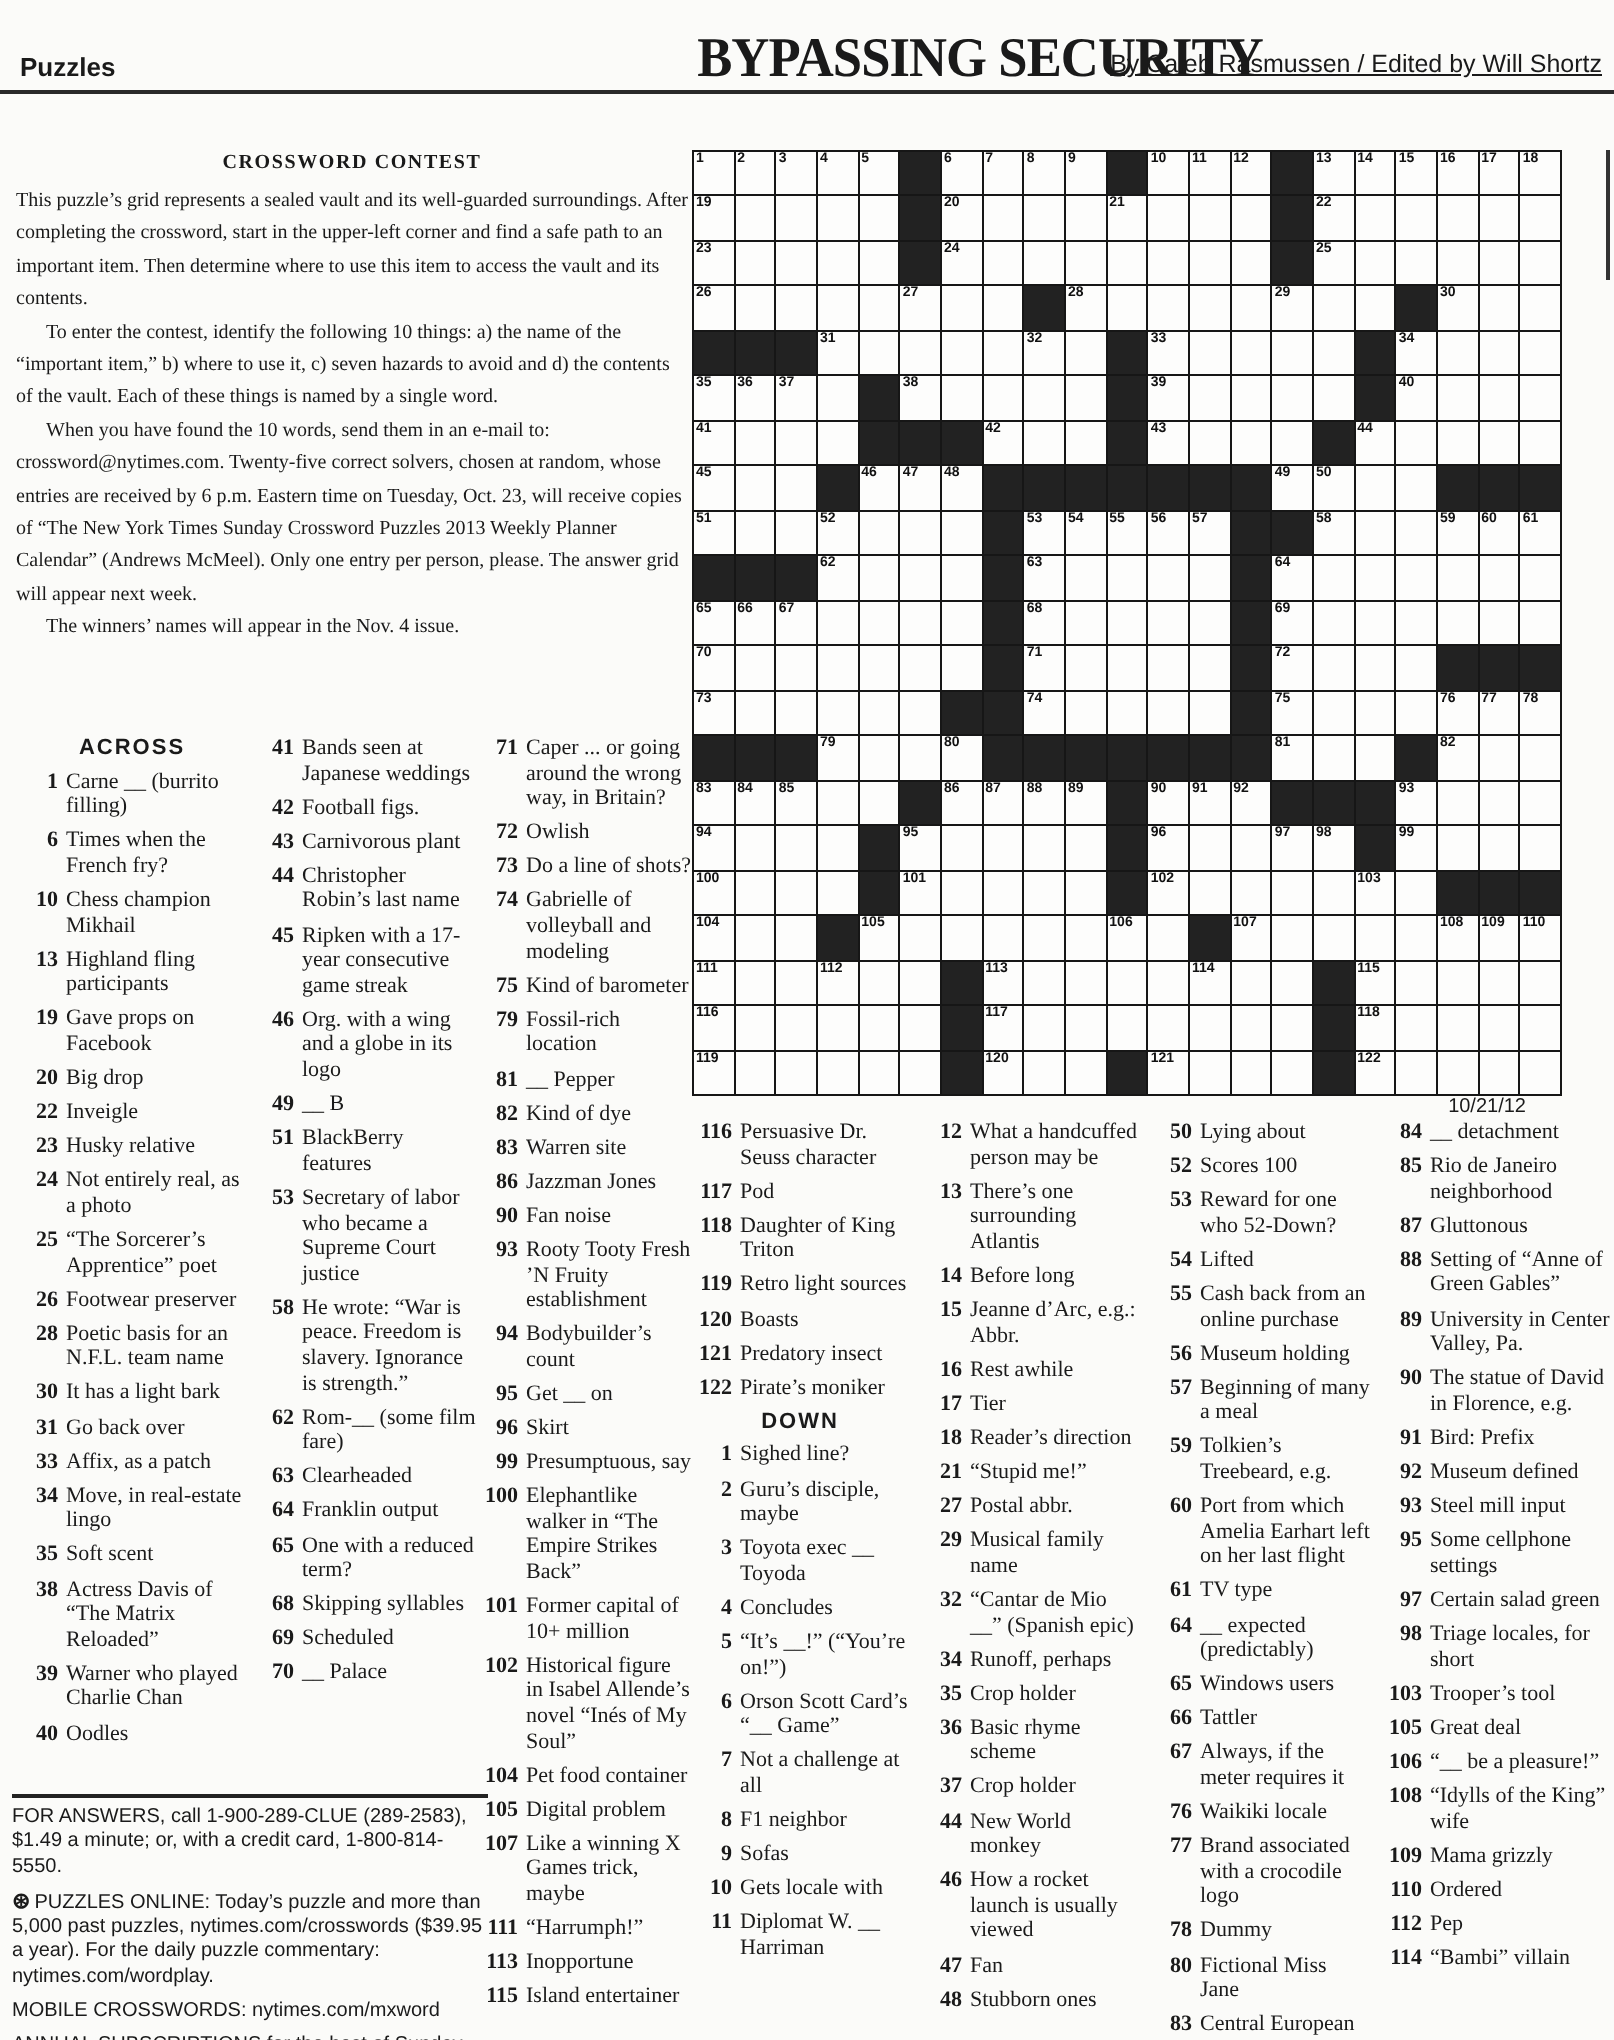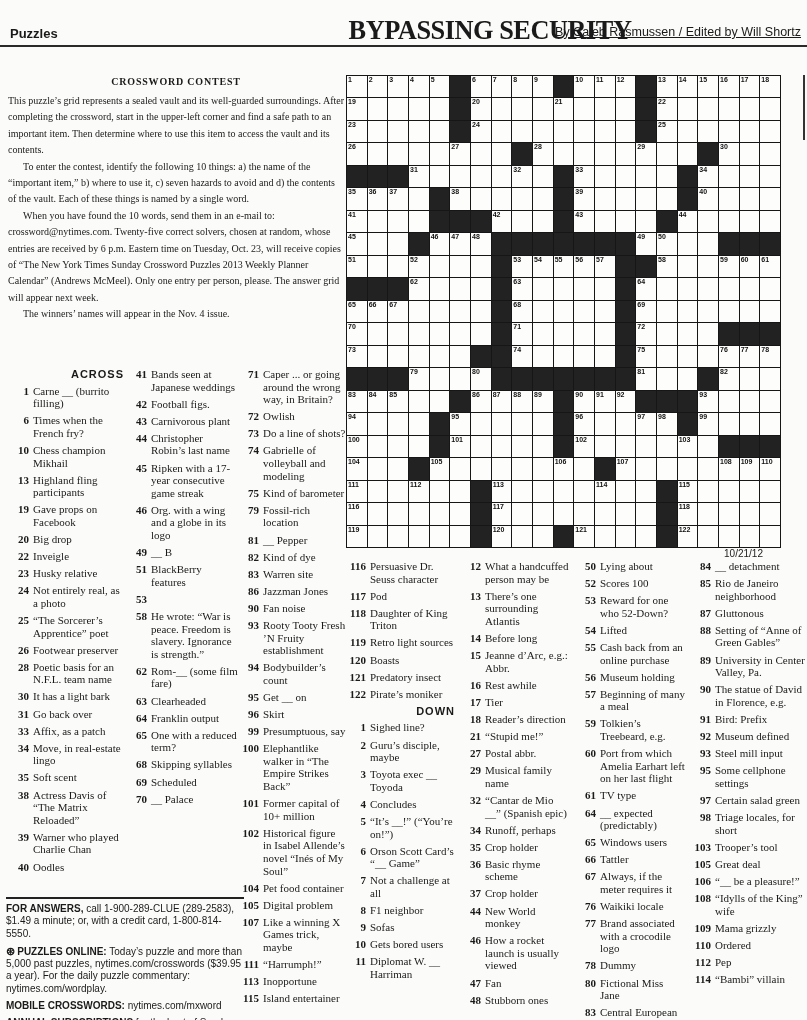--- a/index.html
+++ b/index.html
@@ -18,21 +18,21 @@
 
   
   .contest{position:absolute;left:8px;top:76px;width:336px;}
   .contest h2{margin:0 0 6px 0;text-align:center;font-size:10px;letter-spacing:.8px;}
   .contest p{margin:0;font-size:10px;line-height:16.4px;}
   .contest p.ind{text-indent:15px;}
 
   
   .clue-col{position:absolute;font-size:11px;line-height:12.6px;}
   .list-head{font-family:"Liberation Sans",sans-serif;font-weight:bold;font-size:11px;
-       letter-spacing:1px;text-align:right;margin-bottom:4px;}
+       letter-spacing:1px;text-align:center;margin-bottom:4px;}
   .clue{display:flex;margin-bottom:4.5px;}
   .clue .cnum{font-weight:bold;flex:0 0 21px;text-align:right;margin-right:4px;}
   .clue .ctxt{flex:1;}
   #acol1{left:8px;  top:368px;width:116px;}
   #acol2{left:126px;top:368px;width:112px;}
   #acol3{left:238px;top:368px;width:108px;}
   #bcol1{left:345px;top:560px;width:110px;}
   #bcol2{left:460px;top:560px;width:110px;}
   #bcol3{left:575px;top:560px;width:110px;}
   #bcol4{left:690px;top:560px;width:115px;}
@@ -45,21 +45,21 @@
   .cell.black{background:#222;}
   .cellnum{position:absolute;left:1px;top:0;font-family:"Liberation Sans",sans-serif;
         font-weight:bold;font-size:7px;line-height:8px;color:#111;}
   .grid-date{position:absolute;left:330px;top:548px;width:433px;text-align:right;
         font-family:"Liberation Sans",sans-serif;font-size:10px;}
 
   
   .footer{position:absolute;left:6px;top:897px;width:238px;border-top:2.5px solid #222;
         padding-top:4px;font-family:"Liberation Sans",sans-serif;font-size:10px;line-height:12.3px;}
   .footer p{margin:0 0 5px 0;}
-  .footer .b{font-weight:bold;}
+  .footer .b{font-weight:normal;}
   .footer .i{}
   .bug{display:inline-block;font-size:11px;font-weight:bold;margin-right:2px;}
 </style>
 </head>
 <body>
 
 <div class="section-label">Puzzles</div>
 <div class="main-title">BYPASSING SECURITY</div>
 <div class="byline">By Caleb Rasmussen / Edited by Will Shortz</div>
 <div class="header-rule"></div>
@@ -876,20 +876,21 @@
       <div class="clue">
         <span class="cnum">49</span>
         <span class="ctxt">__ B</span>
       </div>
       <div class="clue">
         <span class="cnum">51</span>
         <span class="ctxt">BlackBerry features</span>
       </div>
       <div class="clue">
         <span class="cnum">53</span>
+        <span class="ctxt">Secretary of labor who became a Supreme Court justice</span>
       </div>
       <div class="clue">
         <span class="cnum">58</span>
         <span class="ctxt">He wrote: “War is peace. Freedom is slavery. Ignorance is strength.”</span>
       </div>
       <div class="clue">
         <span class="cnum">62</span>
         <span class="ctxt">Rom-__ (some film fare)</span>
       </div>
       <div class="clue">
@@ -1087,21 +1088,21 @@
       <div class="clue">
         <span class="cnum">8</span>
         <span class="ctxt">F1 neighbor</span>
       </div>
       <div class="clue">
         <span class="cnum">9</span>
         <span class="ctxt">Sofas</span>
       </div>
       <div class="clue">
         <span class="cnum">10</span>
-        <span class="ctxt">Gets bored users</span>
+        <span class="ctxt">Gets locale with</span>
       </div>
       <div class="clue">
         <span class="cnum">11</span>
         <span class="ctxt">Diplomat W. __ Harriman</span>
       </div>
     </div>
 </div>
 <div class="clue-col" id="bcol2">
   <div>
       <div class="clue">

